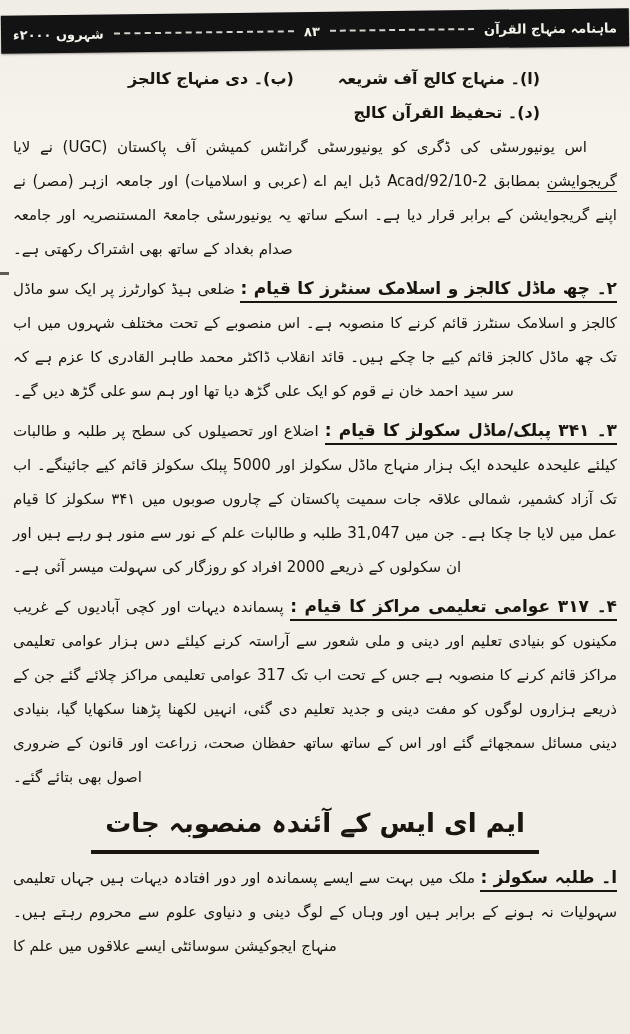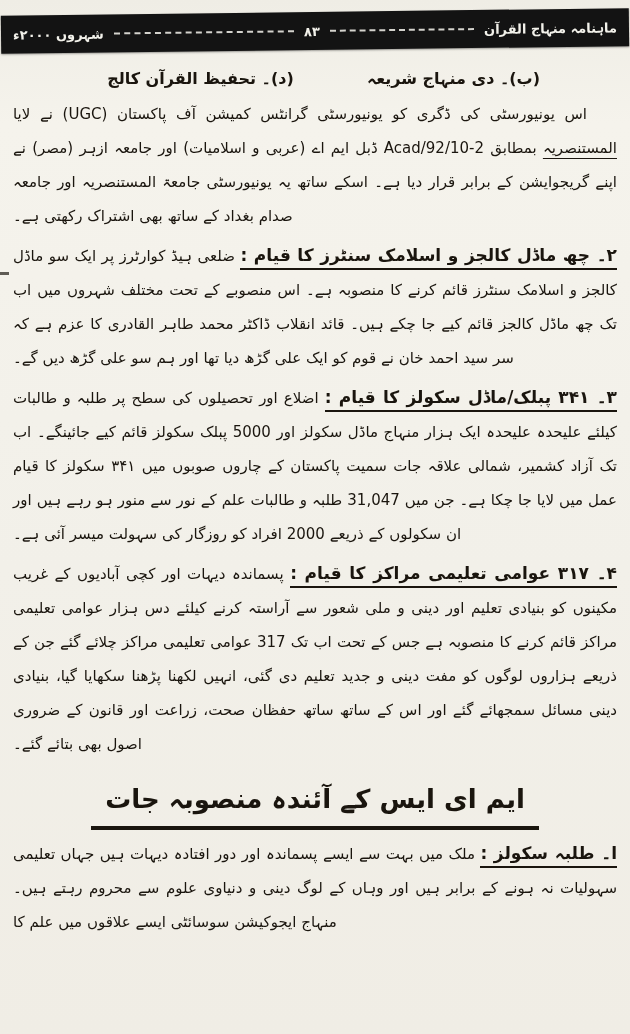--- a/index.html
+++ b/index.html
@@ -35,46 +35,47 @@
   .para.indent{text-indent:30px;}
   .run-heading{
     font-weight:bold; font-size:17px;
     border-bottom:2.5px solid var(--ink); padding-bottom:3px;
   }
   .u-em{text-decoration:underline; text-underline-offset:5px;}
   
   .future-banner{text-align:center; margin:14px 0 6px;}
   .future-banner .txt{
     display:inline-block; font-size:26px; font-weight:bold; letter-spacing:-0.5px;
-    border-bottom:4px solid var(--ink); padding:0 14px 12px;margin-top:9px;
+    border-bottom:4px solid var(--ink); padding:0 14px 12px;
   }
   
   .margin-tick{position:absolute; left:0; top:272px; width:9px; height:3px; background:#3a3630; opacity:.8;}
 </style>
 </head>
 <body>
 
 <div class="page">
 
   <div class="header-bar">
     <span>ماہنامہ منہاج القرآن</span>
     <span class="hdash short"></span>
     <span>۸۳</span>
     <span class="hdash"></span>
     <span>شہروں ۲۰۰۰ء</span>
   </div>
 
   <div class="college-list">
-    <span>(ب)۔ دی منہاج شریعہ</span>
+    <span>(ا)۔ منہاج کالج آف شریعہ</span>
+    <span>(ب)۔ دی منہاج کالجز</span>
     <span>(د)۔ تحفیظ القرآن کالج</span>
   </div>
 
   <p class="para indent">
     <span>اس یونیورسٹی کی ڈگری کو یونیورسٹی گرانٹس کمیشن آف پاکستان (UGC) نے لایا</span>
-    <span class="u-em">المستنصریہ</span>
+    <span class="u-em">گریجوایشن</span>
     <span>بمطابق Acad/92/10-2 ڈبل ایم اے (عربی و اسلامیات) اور جامعہ ازہر (مصر) نے اپنے گریجوایشن کے برابر قرار دیا ہے۔ اسکے ساتھ یہ یونیورسٹی جامعۃ المستنصریہ اور جامعہ صدام بغداد کے ساتھ بھی اشتراک رکھتی ہے۔</span>
   </p>
 
 
   <p class="para">
     <span class="run-heading">۲۔ چھ ماڈل کالجز و اسلامک سنٹرز کا قیام :</span>
     <span>ضلعی ہیڈ کوارٹرز پر ایک سو ماڈل کالجز و اسلامک سنٹرز قائم کرنے کا منصوبہ ہے۔ اس منصوبے کے تحت مختلف شہروں میں اب تک چھ ماڈل کالجز قائم کیے جا چکے ہیں۔ قائد انقلاب ڈاکٹر محمد طاہر القادری کا عزم ہے کہ سر سید احمد خان نے قوم کو ایک علی گڑھ دیا تھا اور ہم سو علی گڑھ دیں گے۔</span>
   </p>
 
   <p class="para">

